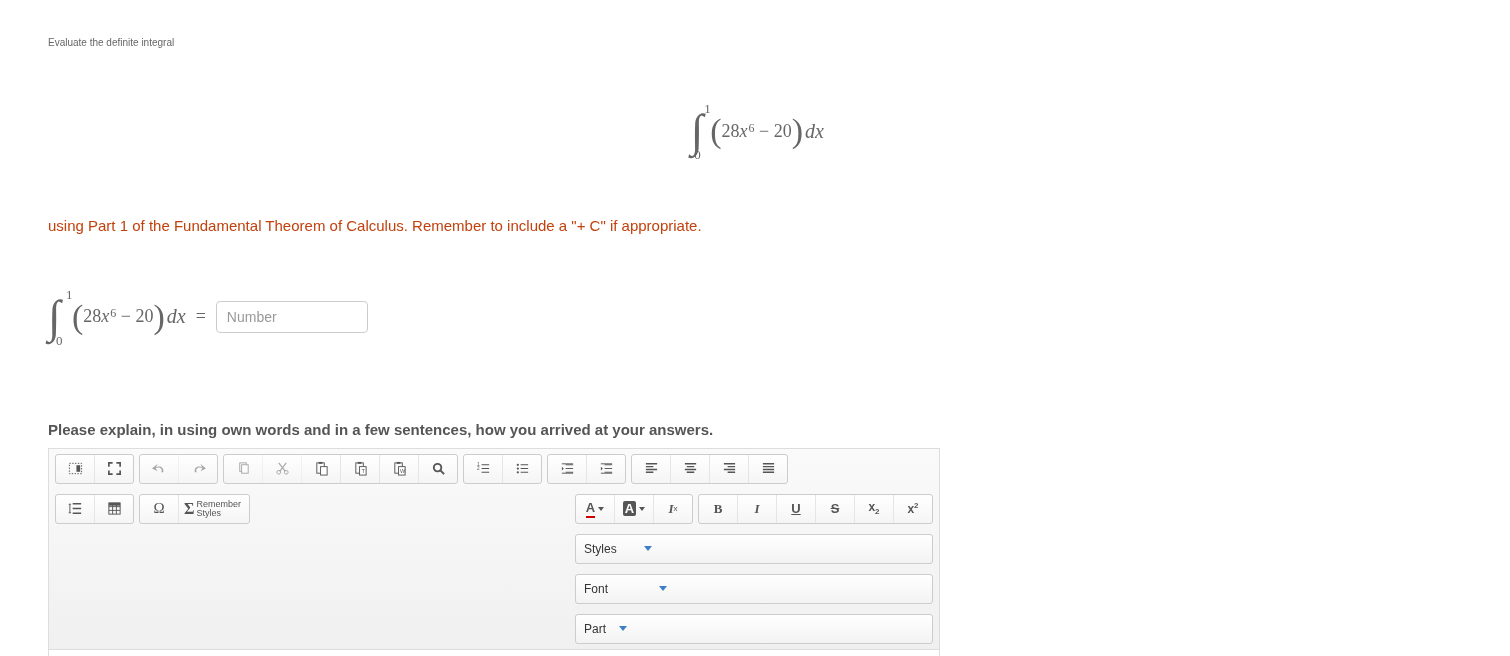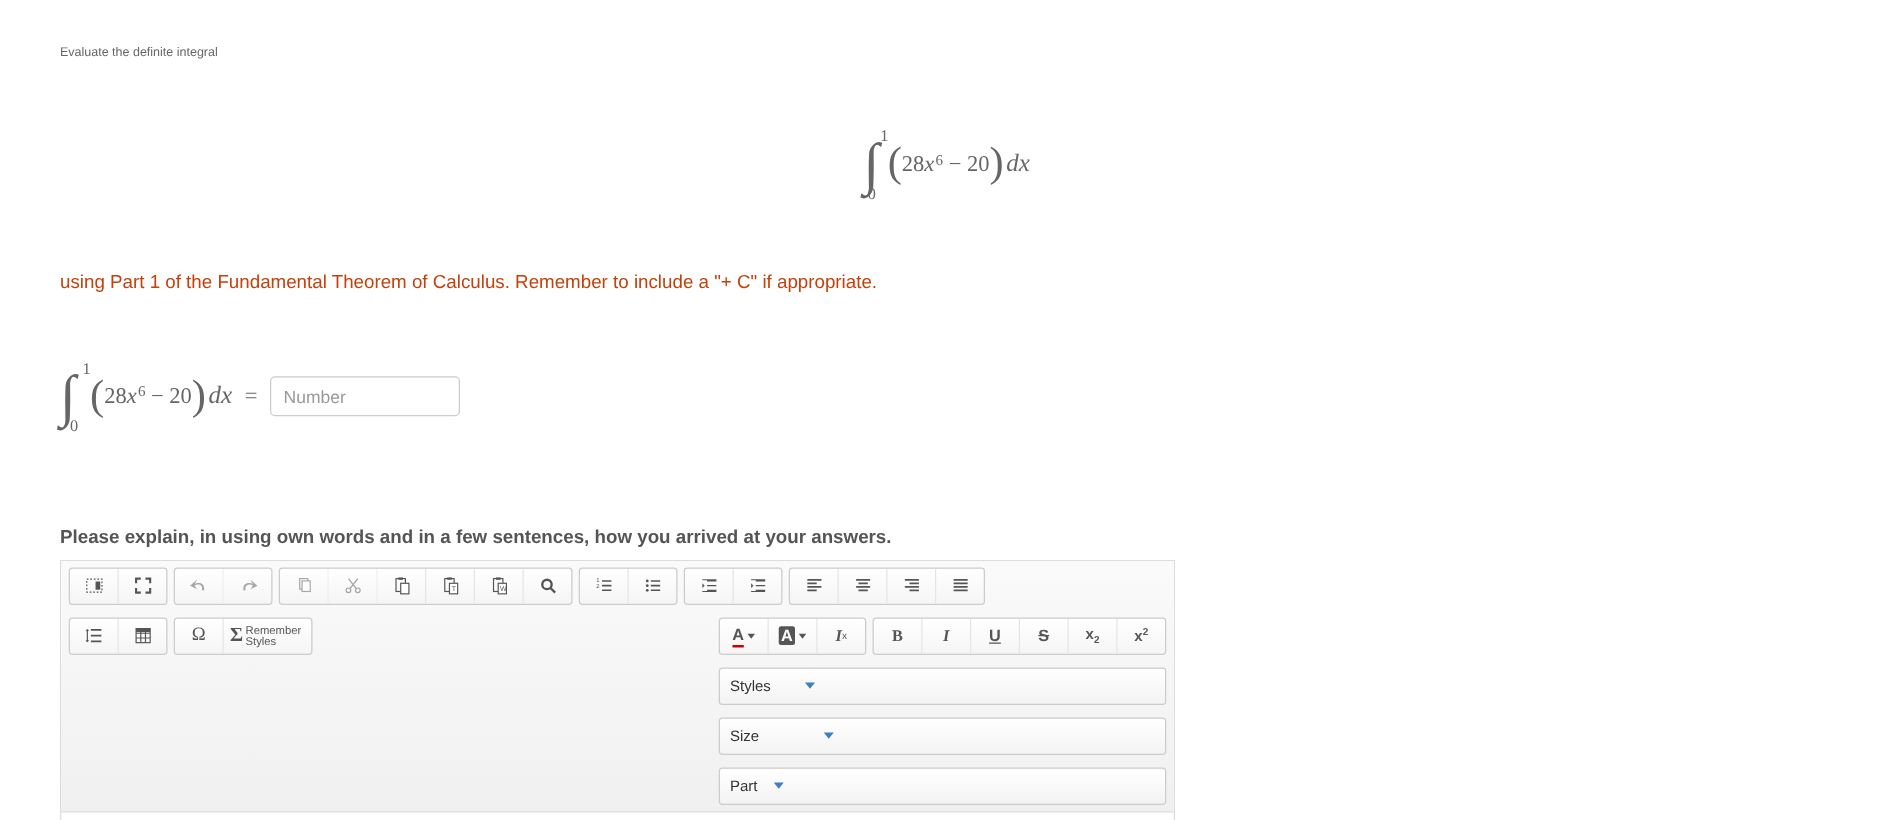--- a/index.html
+++ b/index.html
@@ -486,21 +486,21 @@
         </span>
       </div>
     </div>
 
     <div class="row3">
       <span class="select-box">
           <span class="sel-label">Styles</span>
           <span class="caret-blue"></span>
         </span>
       <span class="select-box font">
-          <span class="sel-label">Size</span>
+          <span class="sel-label">Font</span>
           <span class="caret-blue"></span>
         </span>
       <span class="select-box size">
           <span class="sel-label">Part</span>
           <span class="caret-blue"></span>
         </span>
     </div>
 
   </div>
   <div class="editor-content" contenteditable="true" style=""></div>

